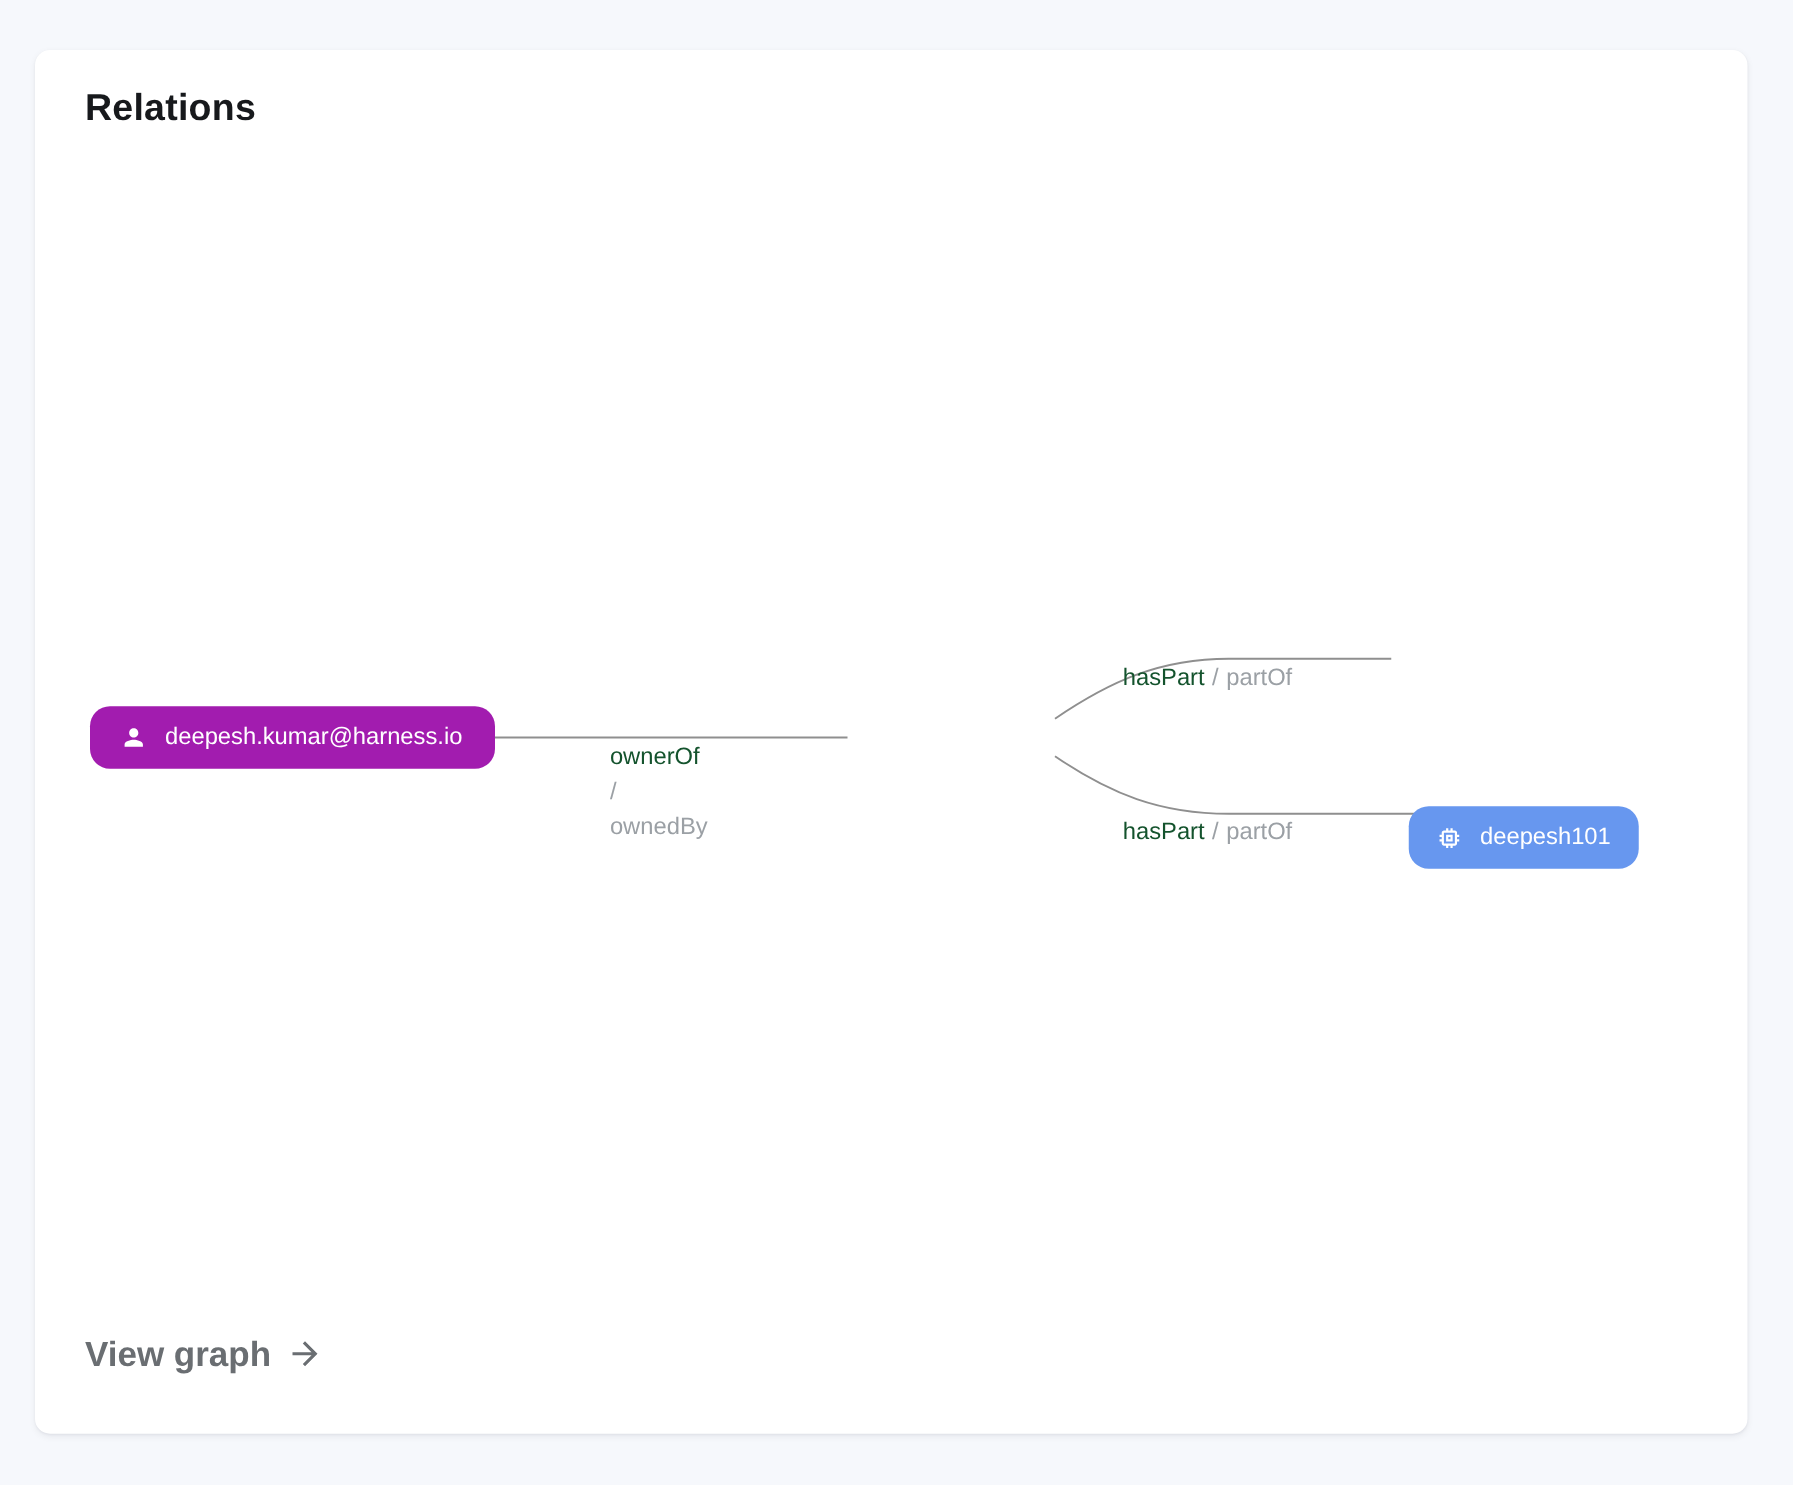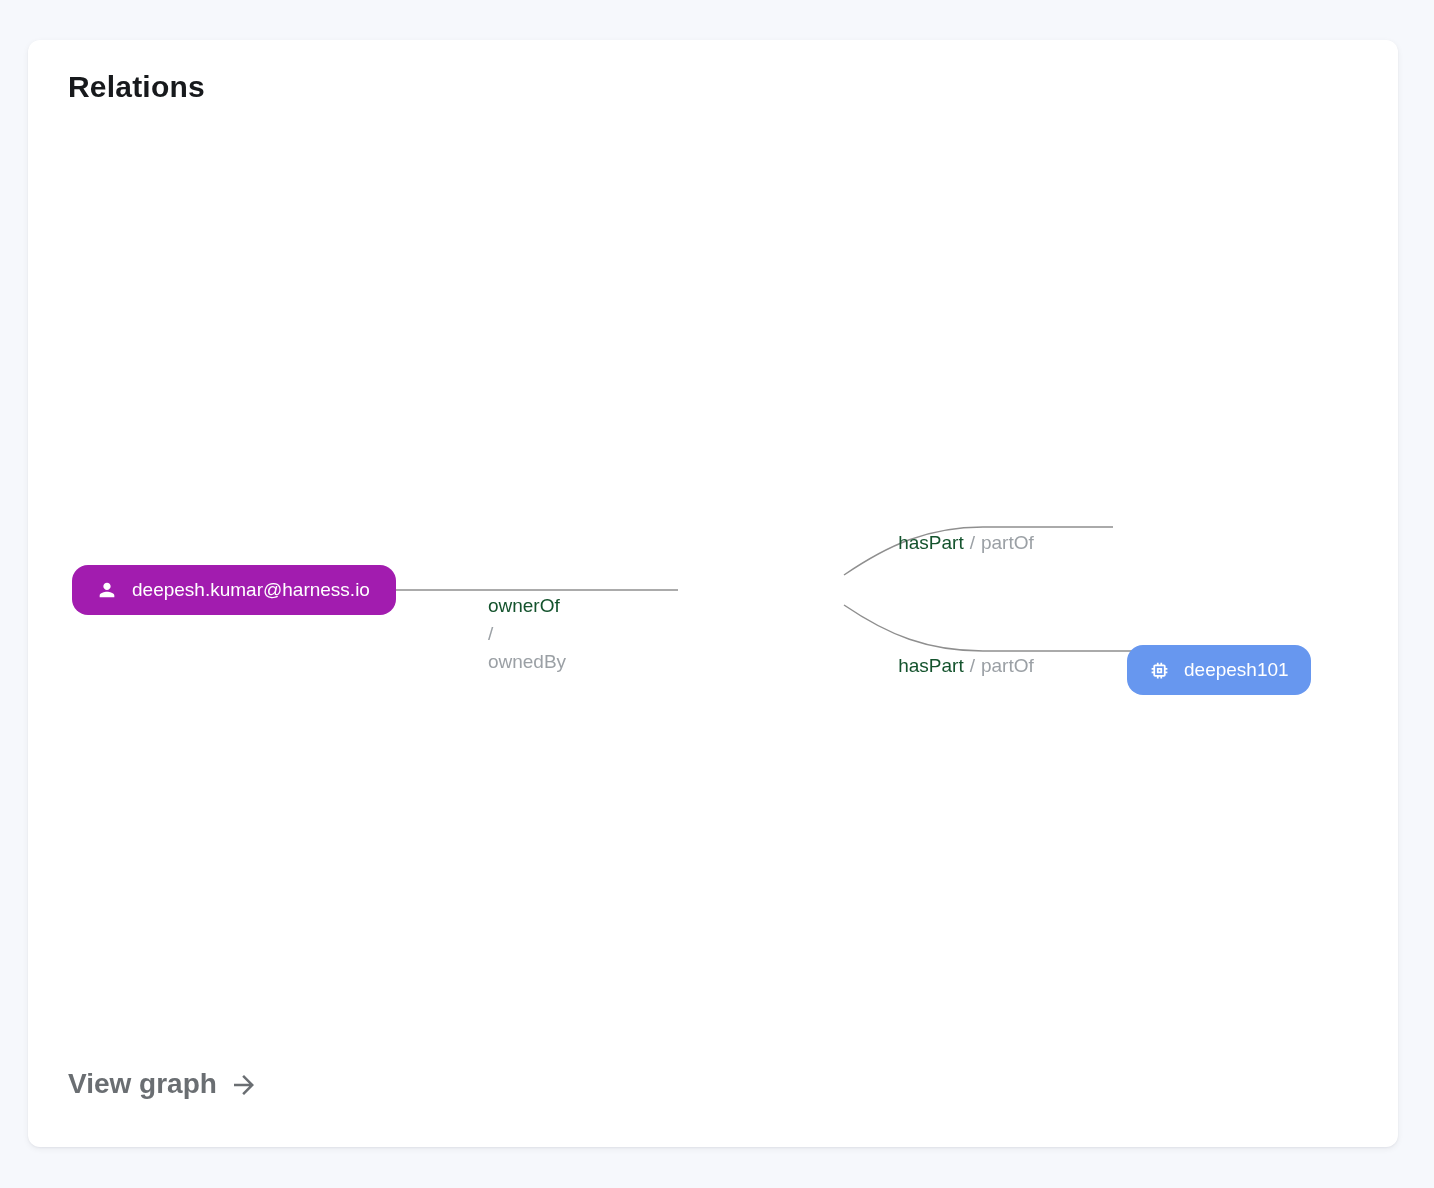--- a/index.html
+++ b/index.html
@@ -64,21 +64,21 @@
     white-space: nowrap;
     z-index: 1;
   }
   .edge-label .fwd { color: #14532d; }
   .edge-label .sep, .edge-label .rev { color: #9BA0A5; }
 
   .view-graph {
     position: absolute;
     left: 40px; top: 1028px;
     display: inline-flex;
-    align-items: flex-end;
+    align-items: flex-start;
     gap: 12px;
     font-size: 28px;
     font-weight: 700;
     color: #6A6E72;
     cursor: pointer;
   }
   .view-graph svg { display: block; }
 </style>
 </head>
 <body>

